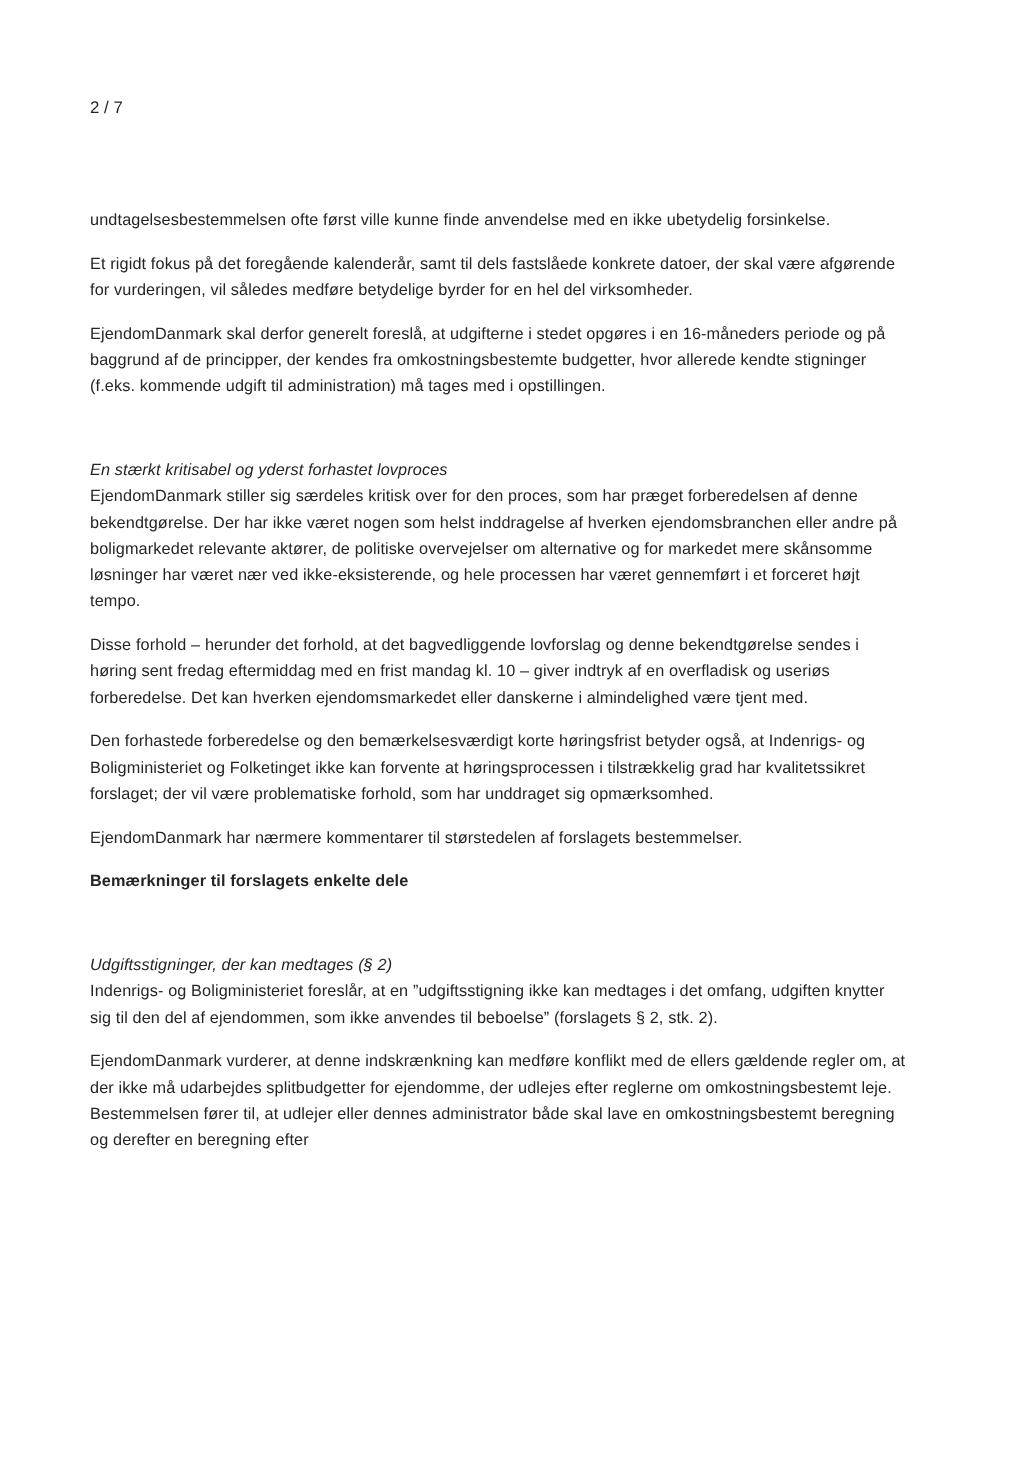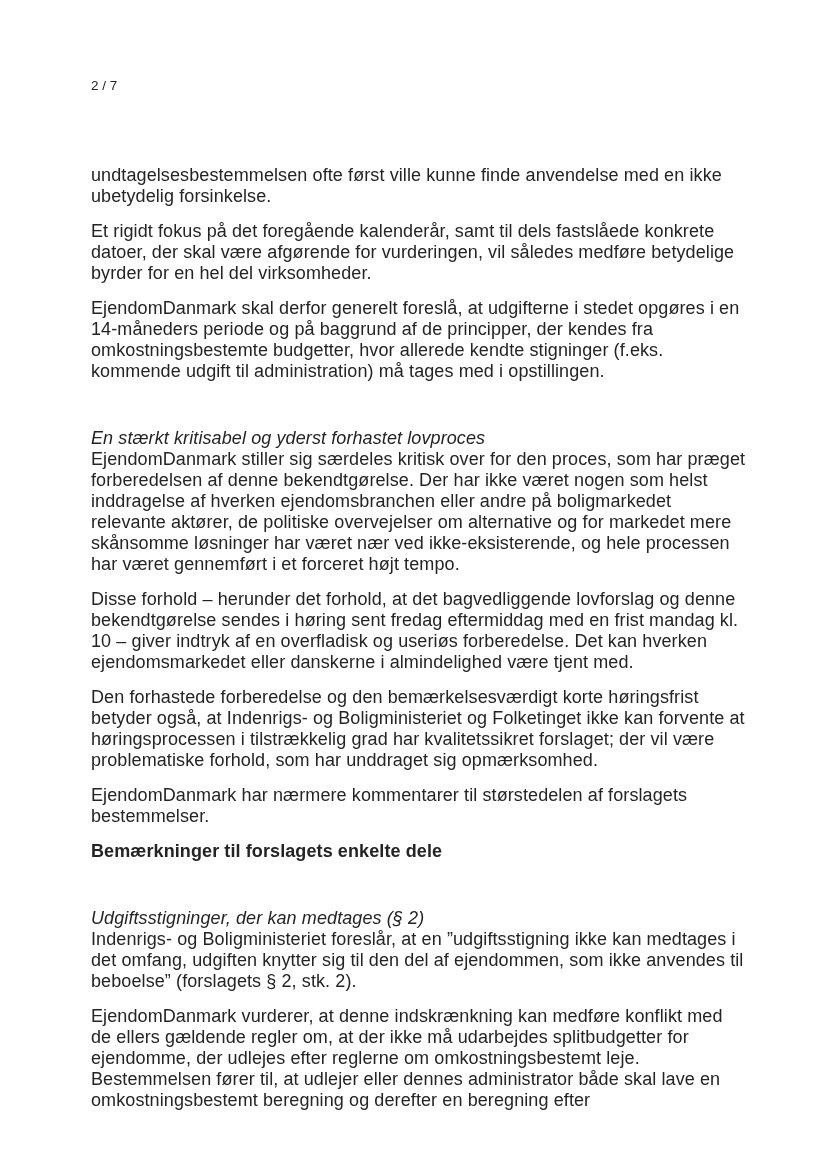--- a/index.html
+++ b/index.html
@@ -6,36 +6,36 @@
     margin: 0;
     padding: 0;
     background: #ffffff;
   }
   .page {
     position: relative;
     width: 827px;
     height: 1169px;
     background: #ffffff;
     box-sizing: border-box;
-    padding: 78px 81px 40px 91px;
+    padding: 78px 81px 40px 72px;
     font-family: "Liberation Sans", sans-serif;
     color: #242424;
     overflow: hidden;
   }
   .page-number {
     font-size: 13.5px;
     line-height: 16px;
     margin: 0 0 71px 0;
     color: #242424;
   }
   .content {
     width: 655px;
   }
   .content .block {
-    font-size: 18px;
+    font-size: 13px;
     line-height: 21px;
     margin: 0 0 14px 0;
     letter-spacing: 0.1px;
   }
   .content .heading-italic {
     font-style: italic;
     margin-bottom: 0;
     margin-top: 46px;
   }
   .content .heading-bold {
@@ -47,21 +47,21 @@
   }
 </style>
 </head>
 <body>
 
 <div class="page">
   <div class="page-number">2 / 7</div>
   <div class="content">
       <p class="block paragraph">undtagelsesbestemmelsen ofte først ville kunne finde anvendelse med en ikke ubetydelig forsinkelse.</p>
       <p class="block paragraph">Et rigidt fokus på det foregående kalenderår, samt til dels fastslåede konkrete datoer, der skal være afgørende for vurderingen, vil således medføre betydelige byrder for en hel del virksomheder.</p>
-      <p class="block paragraph">EjendomDanmark skal derfor generelt foreslå, at udgifterne i stedet opgøres i en 14-måneders periode og på baggrund af de principper, der kendes fra omkostningsbestemte budgetter, hvor allerede kendte stigninger (f.eks. kommende udgift til administration) må tages med i opstillingen.</p>
+      <p class="block paragraph">EjendomDanmark skal derfor generelt foreslå, at udgifterne i stedet opgøres i en 16-måneders periode og på baggrund af de principper, der kendes fra omkostningsbestemte budgetter, hvor allerede kendte stigninger (f.eks. kommende udgift til administration) må tages med i opstillingen.</p>
       <p class="block heading-italic">En stærkt kritisabel og yderst forhastet lovproces</p>
       <p class="block paragraph">EjendomDanmark stiller sig særdeles kritisk over for den proces, som har præget forberedelsen af denne bekendtgørelse. Der har ikke været nogen som helst inddragelse af hverken ejendomsbranchen eller andre på boligmarkedet relevante aktører, de politiske overvejelser om alternative og for markedet mere skånsomme løsninger har været nær ved ikke-eksisterende, og hele processen har været gennemført i et forceret højt tempo.</p>
       <p class="block paragraph">Disse forhold – herunder det forhold, at det bagvedliggende lovforslag og denne bekendtgørelse sendes i høring sent fredag eftermiddag med en frist mandag kl. 10 – giver indtryk af en overfladisk og useriøs forberedelse. Det kan hverken ejendomsmarkedet eller danskerne i almindelighed være tjent med.</p>
       <p class="block paragraph">Den forhastede forberedelse og den bemærkelsesværdigt korte høringsfrist betyder også, at Indenrigs- og Boligministeriet og Folketinget ikke kan forvente at høringsprocessen i tilstrækkelig grad har kvalitetssikret forslaget; der vil være problematiske forhold, som har unddraget sig opmærksomhed.</p>
       <p class="block paragraph">EjendomDanmark har nærmere kommentarer til størstedelen af forslagets bestemmelser.</p>
       <p class="block heading-bold">Bemærkninger til forslagets enkelte dele</p>
       <p class="block heading-italic">Udgiftsstigninger, der kan medtages (§ 2)</p>
       <p class="block paragraph"><span class="underlined">Indenrigs- og Boligministeriet foreslår</span>, at en ”udgiftsstigning ikke kan medtages i det omfang, udgiften knytter sig til den del af ejendommen, som ikke anvendes til beboelse” (forslagets § 2, stk. 2).</p>
       <p class="block paragraph"><span class="underlined">EjendomDanmark vurderer</span>, at denne indskrænkning kan medføre konflikt med de ellers gældende regler om, at der ikke må udarbejdes splitbudgetter for ejendomme, der udlejes efter reglerne om omkostningsbestemt leje. Bestemmelsen fører til, at udlejer eller dennes administrator både skal lave en omkostningsbestemt beregning og derefter en beregning efter</p>
     </div>

